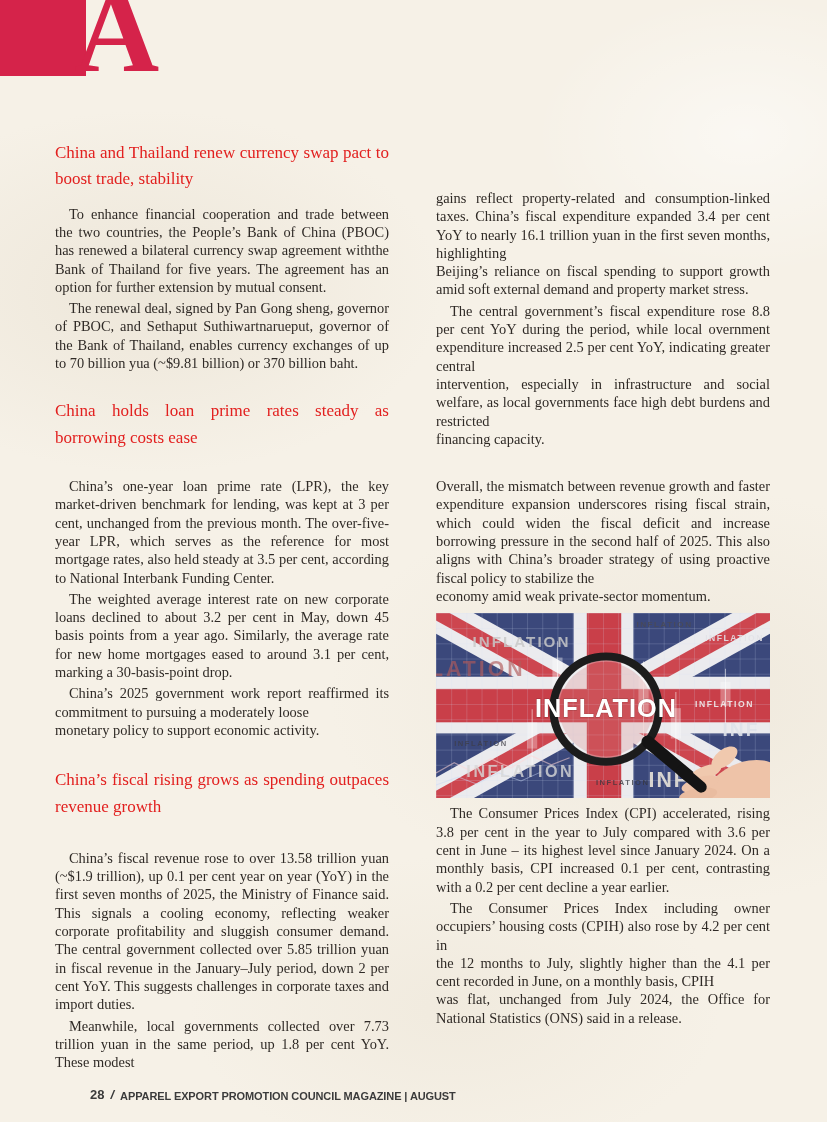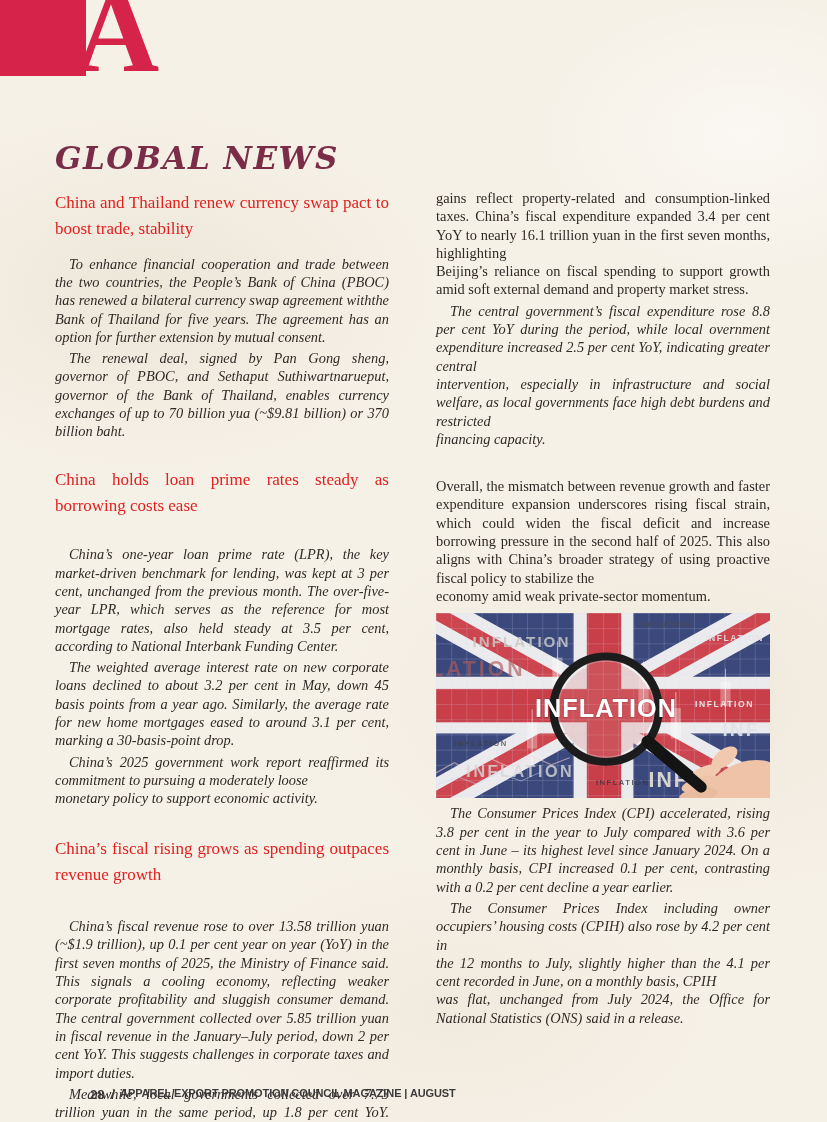--- a/index.html
+++ b/index.html
@@ -30,47 +30,46 @@
   }
   .red-heading{
     margin:22px 0 12px 0;font-size:17px;line-height:1.55;color:#e2201f;
     text-align:justify;font-weight:normal;
   }
   .red-heading.first{margin-top:0;}
   .para{
     margin:0 0 3px 0;font-size:14.4px;line-height:18.3px;text-align:justify;
     white-space:pre-line;color:#2f2a26;
   }
-  .para.indent{text-indent:14px;font-style:italic;}
+  .para.indent{text-indent:14px;}
   .gap-before{margin-top:29px;}
   .space-after-head{margin-top:26px;}
   
   .uk-image{margin:8px 0 6px 0;line-height:0;}
   .uk-image svg{width:100%;height:auto;display:block;}
   
   .footer{
-    position:absolute;left:90px;bottom:20px;display:flex;align-items:flex-start;gap:6px;
+    position:absolute;left:90px;bottom:20px;display:flex;align-items:flex-end;gap:6px;
     font-family:"Liberation Sans",sans-serif;color:#3b3b3b;
   }
   .footer .pagenum{font-weight:bold;font-size:13px;}
   .footer .sep{font-weight:bold;font-size:13px;font-style:italic;}
   .footer .mag{font-weight:bold;font-size:11px;letter-spacing:-0.1px;}
 </style>
 </head>
 <body>
 
 <div class="page">
 
   <div class="logo-block"></div>
   <div class="logo-a">A</div>
 
   <div class="content">
 
     <div class="col">
-      <h1 class="global-news">GLOBAL NEWS</h1>
 
       <h2 class="red-heading first">China and Thailand renew currency swap pact to boost trade, stability</h2>
       <p class="para indent">To enhance financial cooperation and trade between the two countries, the People’s Bank of China (PBOC) has renewed a bilateral currency swap agreement withthe Bank of Thailand for five years. The agreement has an option for further extension by mutual consent.</p>
       <p class="para indent">The renewal deal, signed by Pan Gong sheng, governor of PBOC, and Sethaput Suthiwartnarueput, governor of the Bank of Thailand, enables currency exchanges of up to 70 billion yua (~$9.81 billion) or 370 billion baht.</p>
 
       <h2 class="red-heading" style="margin-top:26px;">China holds loan prime rates steady as borrowing costs ease</h2>
       <p class="para indent space-after-head">China’s one-year loan prime rate (LPR), the key market-driven benchmark for lending, was kept at 3 per cent, unchanged from the previous month. The over-five-year LPR, which serves as the reference for most mortgage rates, also held steady at 3.5 per cent, according to National Interbank Funding Center.</p>
       <p class="para indent">The weighted average interest rate on new corporate loans declined to about 3.2 per cent in May, down 45 basis points from a year ago. Similarly, the average rate for new home mortgages eased to around 3.1 per cent, marking a 30-basis-point drop.</p>
       <p class="para indent">China’s 2025 government work report reaffirmed its commitment to pursuing a moderately loose
 monetary policy to support economic activity.</p>

